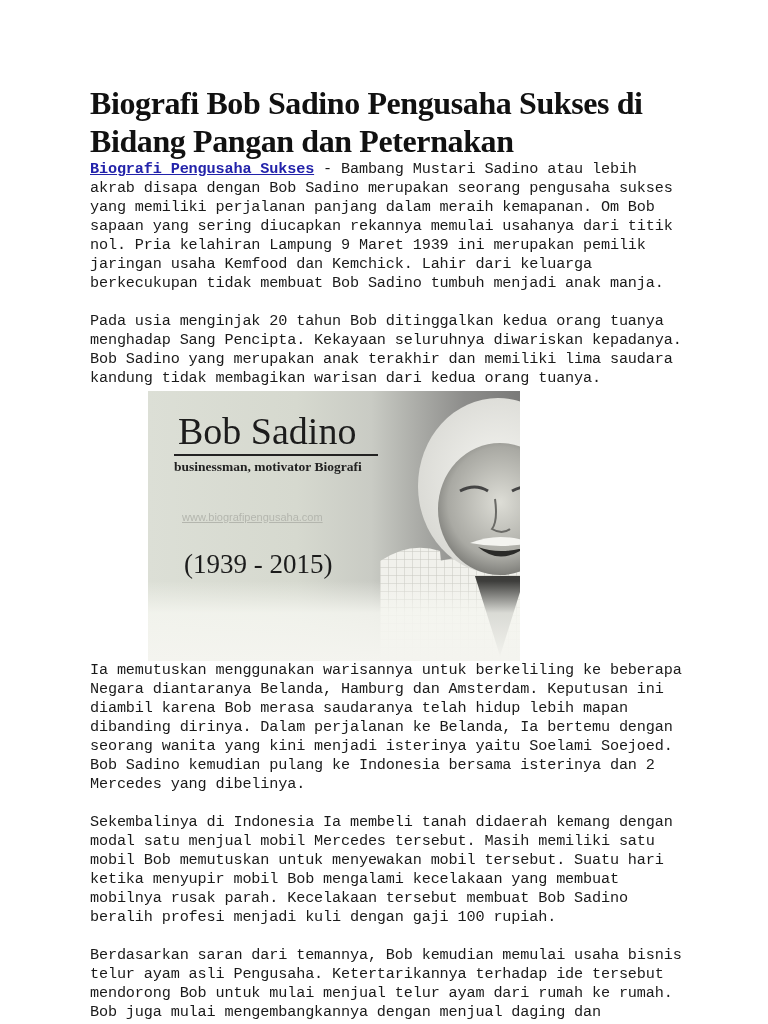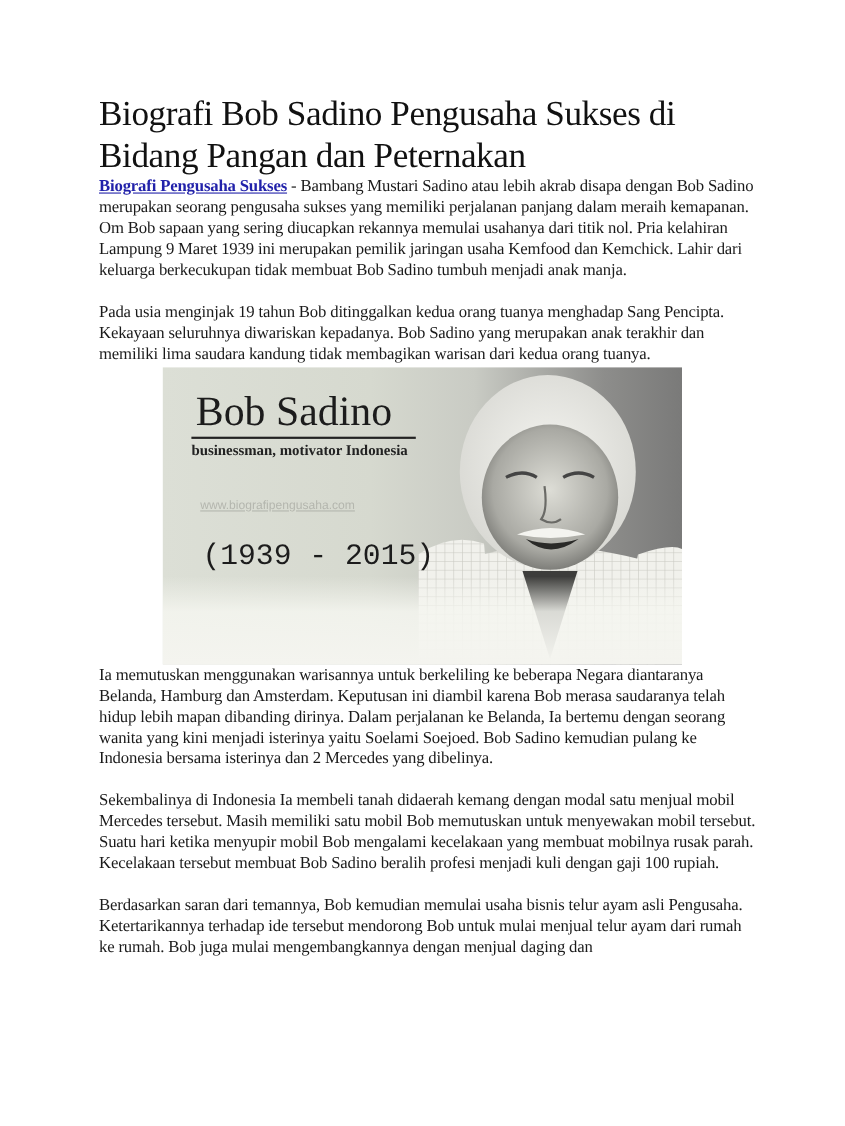--- a/index.html
+++ b/index.html
@@ -16,51 +16,52 @@
       color: #1a1a1a;
     }
     .page {
       position: absolute;
       left: 90px;
       top: 84px;
       width: 600px;
     }
     h1.title {
       font-family: "Liberation Serif", "DejaVu Serif", serif;
-      font-weight: normal;
+      font-weight: bold;
       font-size: 32px;
       line-height: 38px;
       margin: 0;
       color: #111;
       letter-spacing: -0.4px;
     }
     .date {
       margin-top: 22px;
       font-size: 15.2px;
       line-height: 19px;
     }
     p.para {
       margin: 0;
       font-size: 15.2px;
       line-height: 19px;
       letter-spacing: -0.15px;
+      font-family: Liberation Mono, monospace;
     }
     p.para + p.para, p.para.gap {
       margin-top: 19px;
     }
     a.lead-link {
       color: #1a0dab;
       color: #2222aa;
       font-weight: bold;
       text-decoration: underline;
     }
     .figure {
       position: relative;
       margin-left: 58px;
-      width: 472px;
+      width: 372px;
       height: 270px;
       margin-top: 3px;
       background: linear-gradient(90deg, #dcdfd6 0%, #d6d9cf 40%, #c9cbc4 60%, #8d8d8b 85%, #7a7a79 100%);
       overflow: hidden;
     }
     .fig-name {
       position: absolute;
       left: 30px;
       top: 20px;
       font-family: "Liberation Serif", serif;
@@ -91,21 +92,21 @@
       top: 120px;
       font-family: "Liberation Sans", sans-serif;
       font-size: 11px;
       color: #b4b6ae;
       text-decoration: underline;
     }
     .fig-years {
       position: absolute;
       left: 36px;
       top: 158px;
-      font-family: Liberation Mono, monospace;
+      font-family: Liberation Serif, serif;
       font-size: 27px;
       color: #1c1c1c;
     }
     .fig-portrait {
       position: absolute;
       left: 232px;
       top: 0;
       width: 240px;
       height: 270px;
     }
@@ -120,21 +121,21 @@
   </style>
 </head>
 <body>
 
 <div class="page">
   <h1 class="title">Biografi Bob Sadino Pengusaha Sukses di Bidang Pangan dan Peternakan</h1>
 
 
   <p class="para"><a class="lead-link" href="#">Biografi Pengusaha Sukses</a><span> - Bambang Mustari Sadino atau lebih akrab disapa dengan Bob Sadino merupakan seorang pengusaha sukses yang memiliki perjalanan panjang dalam meraih kemapanan. Om Bob sapaan yang sering diucapkan rekannya memulai usahanya dari titik nol. Pria kelahiran Lampung 9 Maret 1939 ini merupakan pemilik jaringan usaha Kemfood dan Kemchick. Lahir dari keluarga berkecukupan tidak membuat Bob Sadino tumbuh menjadi anak manja.</span></p>
 
-  <p class="para">Pada usia menginjak 19 tahun Bob ditinggalkan kedua orang tuanya menghadap Sang Pencipta. Kekayaan seluruhnya diwariskan kepadanya. Bob Sadino yang merupakan anak terakhir dan memiliki lima saudara kandung tidak membagikan warisan dari kedua orang tuanya.</p>
+  <p class="para">Pada usia menginjak 20 tahun Bob ditinggalkan kedua orang tuanya menghadap Sang Pencipta. Kekayaan seluruhnya diwariskan kepadanya. Bob Sadino yang merupakan anak terakhir dan memiliki lima saudara kandung tidak membagikan warisan dari kedua orang tuanya.</p>
 
   <div class="figure">
     <svg class="fig-portrait" viewBox="0 0 240 270" xmlns="http://www.w3.org/2000/svg">
       <defs>
         <radialGradient id="hair" cx="50%" cy="45%" r="55%">
           <stop offset="0%" stop-color="#f4f4f0"></stop>
           <stop offset="100%" stop-color="#d9d9d4"></stop>
         </radialGradient>
         <radialGradient id="face" cx="50%" cy="45%" r="60%">
           <stop offset="0%" stop-color="#ddddd6"></stop>
@@ -154,21 +155,21 @@
       <ellipse cx="120" cy="118" rx="62" ry="66" fill="url(#face)"></ellipse>
       <path d="M80 100 Q95 92 108 100" stroke="#444" stroke-width="3" fill="none"></path>
       <path d="M132 100 Q146 92 160 100" stroke="#444" stroke-width="3" fill="none"></path>
       <path d="M115 108 Q118 130 112 138 Q122 144 130 138" stroke="#6a6a66" stroke-width="2" fill="none"></path>
       <path d="M90 152 Q120 140 152 152 Q120 158 90 152 Z" fill="#f4f4f0"></path>
       <path d="M98 156 Q120 175 146 156 Q120 164 98 156 Z" fill="#2a2a28"></path>
     </svg>
     <div class="fig-shoulders"></div>
     <div class="fig-name">Bob Sadino</div>
     <div class="fig-rule"></div>
-    <div class="fig-sub">businessman, motivator Indonesia</div>
+    <div class="fig-sub">businessman, motivator Biografi</div>
     <div class="fig-watermark">www.biografipengusaha.com</div>
     <div class="fig-years">(1939 - 2015)</div>
   </div>
 
   <p class="para">Ia memutuskan menggunakan warisannya untuk berkeliling ke beberapa Negara diantaranya Belanda, Hamburg dan Amsterdam. Keputusan ini diambil karena Bob merasa saudaranya telah hidup lebih mapan dibanding dirinya. Dalam perjalanan ke Belanda, Ia bertemu dengan seorang wanita yang kini menjadi isterinya yaitu Soelami Soejoed. Bob Sadino kemudian pulang ke Indonesia bersama isterinya dan 2 Mercedes yang dibelinya.</p>
 
   <p class="para">Sekembalinya di Indonesia Ia membeli tanah didaerah kemang dengan modal satu menjual mobil Mercedes tersebut. Masih memiliki satu mobil Bob memutuskan untuk menyewakan mobil tersebut. Suatu hari ketika menyupir mobil Bob mengalami kecelakaan yang membuat mobilnya rusak parah. Kecelakaan tersebut membuat Bob Sadino beralih profesi menjadi kuli dengan gaji 100 rupiah.</p>
 
   <p class="para">Berdasarkan saran dari temannya, Bob kemudian memulai usaha bisnis telur ayam asli Pengusaha. Ketertarikannya terhadap ide tersebut mendorong Bob untuk mulai menjual telur ayam dari rumah ke rumah. Bob juga mulai mengembangkannya dengan menjual daging dan</p>
 </div>

